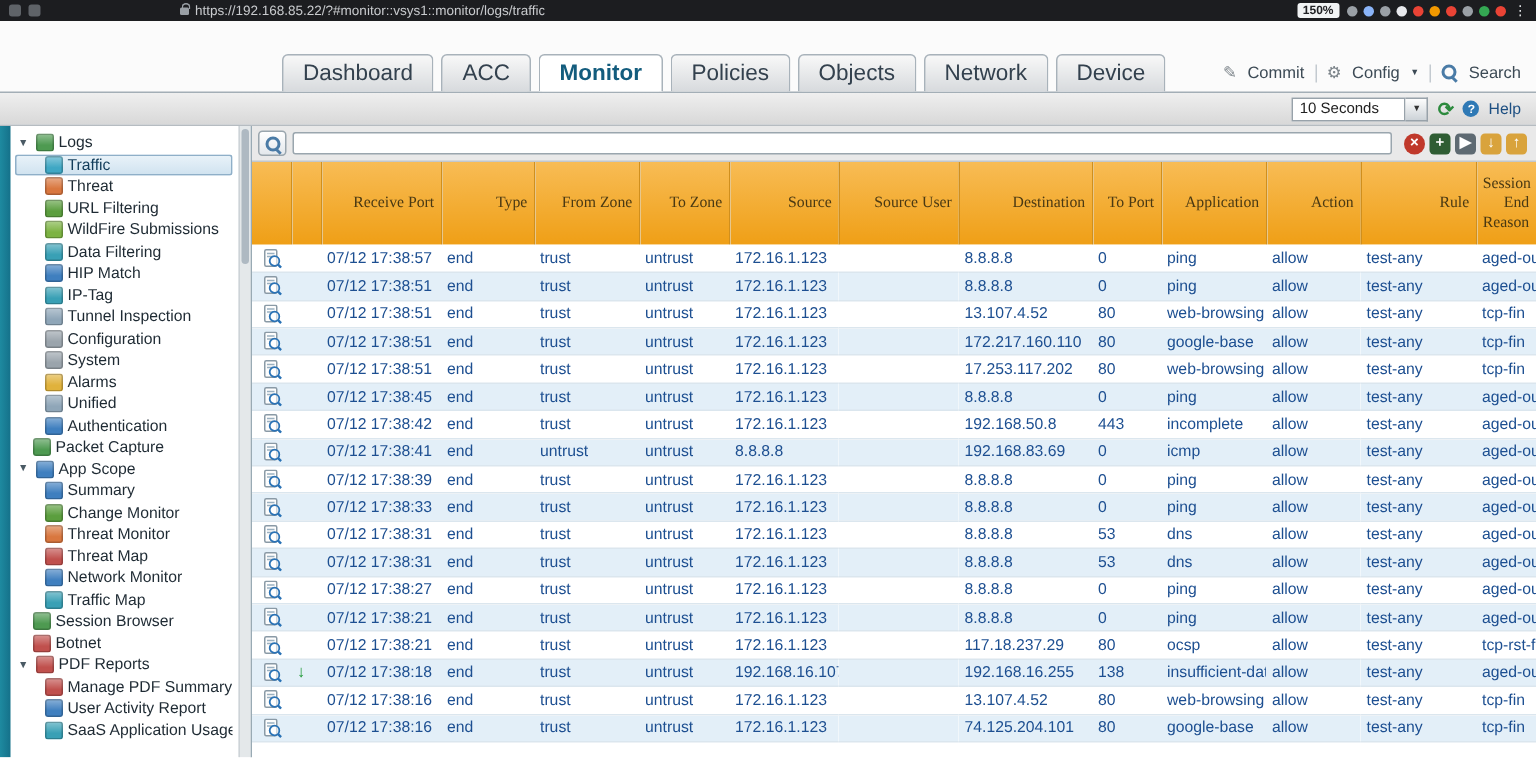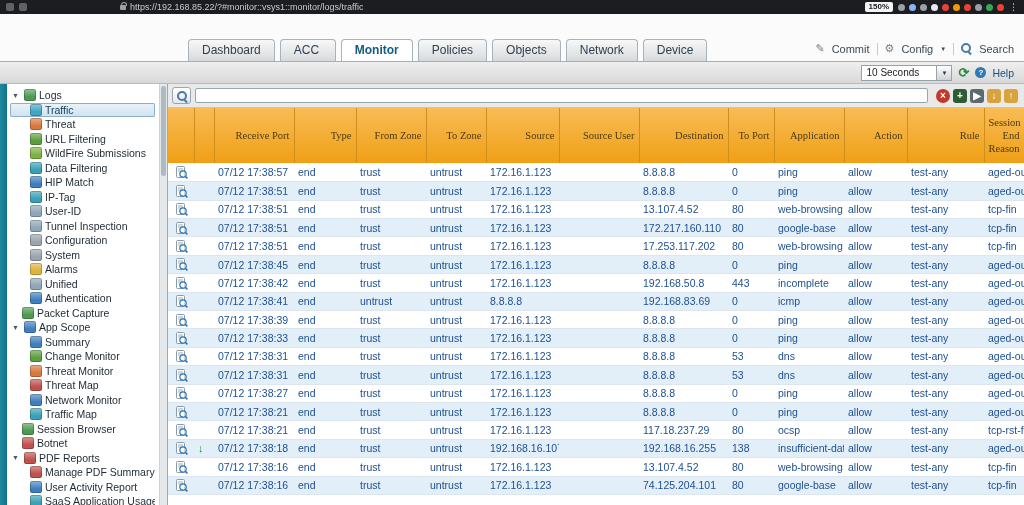--- a/index.html
+++ b/index.html
@@ -21,21 +21,21 @@
   .bdot { width:7px; height:7px; border-radius:50%; }
   .bmenu { color:#e8eaed; font-size:9px; line-height:9px; flex:none; }
 
   
   .app-header { height:48px; position:relative; background:#fbfbfb;
     border-bottom:1px solid #a3aeb6; }
   .logo { position:absolute; left:10px; top:8px; display:flex; align-items:flex-start; gap:3px; }
   .logo-text-main { font-size:21px; font-weight:bold; color:#54565a; letter-spacing:-1px; line-height:21px; }
   .logo-sub { font-size:6.5px; color:#75787b; letter-spacing:2.5px; text-align:right; margin-top:1px; }
   .tabs { position:absolute; left:188px; bottom:0; display:flex; gap:5px; align-items:flex-end; }
-  .tab { min-width:56px; padding:3px 13px 4px; text-align:left; font-size:12px; color:#33414e;
+  .tab { min-width:56px; padding:3px 13px 4px; text-align:left; font-size:15px; color:#33414e;
     background:linear-gradient(#f8f8f8,#d7dadd); border:1px solid #a8b2ba; border-bottom:none;
     border-radius:4px 4px 0 0; white-space:nowrap; cursor:default; }
   .tab.active { background:#fff; color:#135c7d; font-weight:bold; }
   .header-right { position:absolute; right:10px; bottom:6px; display:flex; align-items:center;
     gap:7px; font-size:11px; color:#3c4a55; }
   .hr-glyph { font-size:11px; color:#7a8288; }
   .sep { width:1px; height:12px; background:#c3cad0; }
   .caret { font-size:6px; color:#3c4a55; }
   .mag { position:relative; width:11px; height:11px; display:inline-block; flex:none; }
   .mag::before { content:''; position:absolute; left:0; top:0; width:6px; height:6px;
@@ -202,24 +202,20 @@
         <div class="tree-row lvl1">
           <span class="tree-icon" style="background-color: rgb(63, 127, 191);"></span>
           <span class="tree-label">HIP Match</span>
         </div>
         <div class="tree-row lvl1">
           <span class="tree-icon" style="background-color: rgb(57, 160, 181);"></span>
           <span class="tree-label">IP-Tag</span>
         </div>
         <div class="tree-row lvl1">
           <span class="tree-icon" style="background-color: rgb(143, 166, 184);"></span>
-          <span class="tree-label">User-ID</span>
-        </div>
-        <div class="tree-row lvl1">
-          <span class="tree-icon" style="background-color: rgb(143, 166, 184);"></span>
           <span class="tree-label">Tunnel Inspection</span>
         </div>
         <div class="tree-row lvl1">
           <span class="tree-icon" style="background-color: rgb(154, 164, 172);"></span>
           <span class="tree-label">Configuration</span>
         </div>
         <div class="tree-row lvl1">
           <span class="tree-icon" style="background-color: rgb(154, 164, 172);"></span>
           <span class="tree-label">System</span>
         </div>

